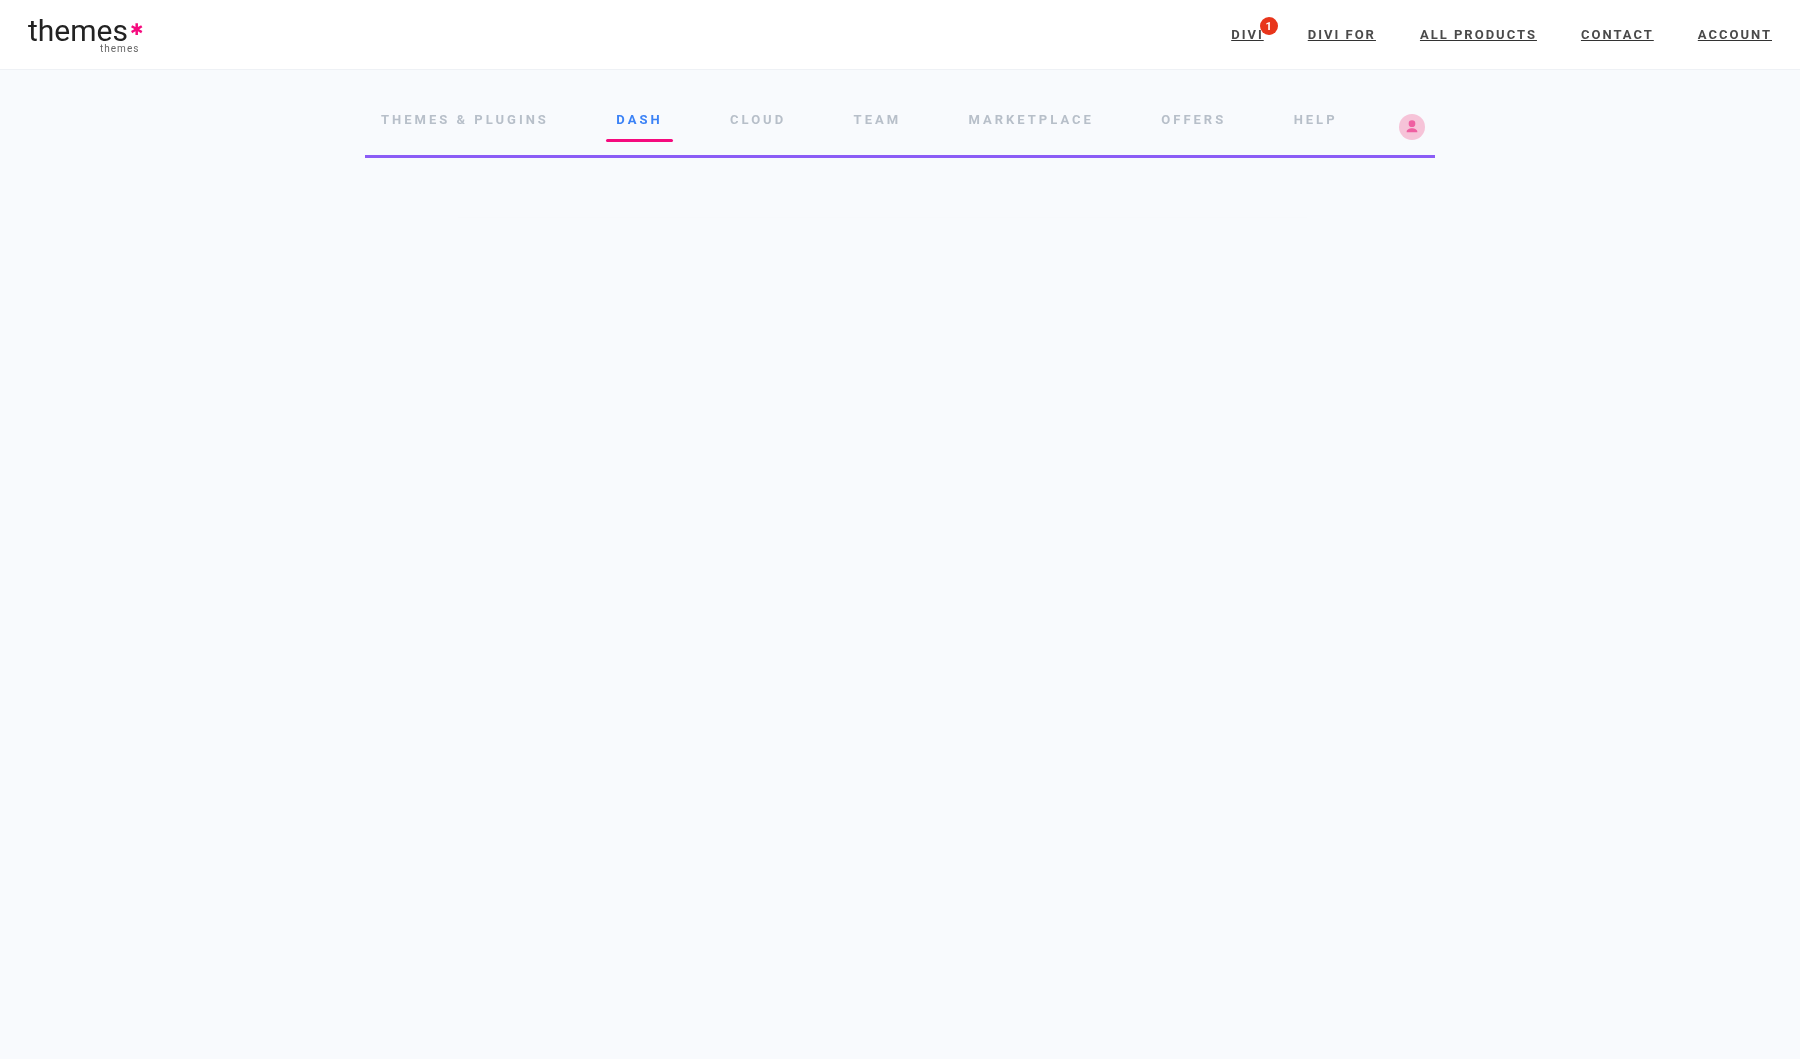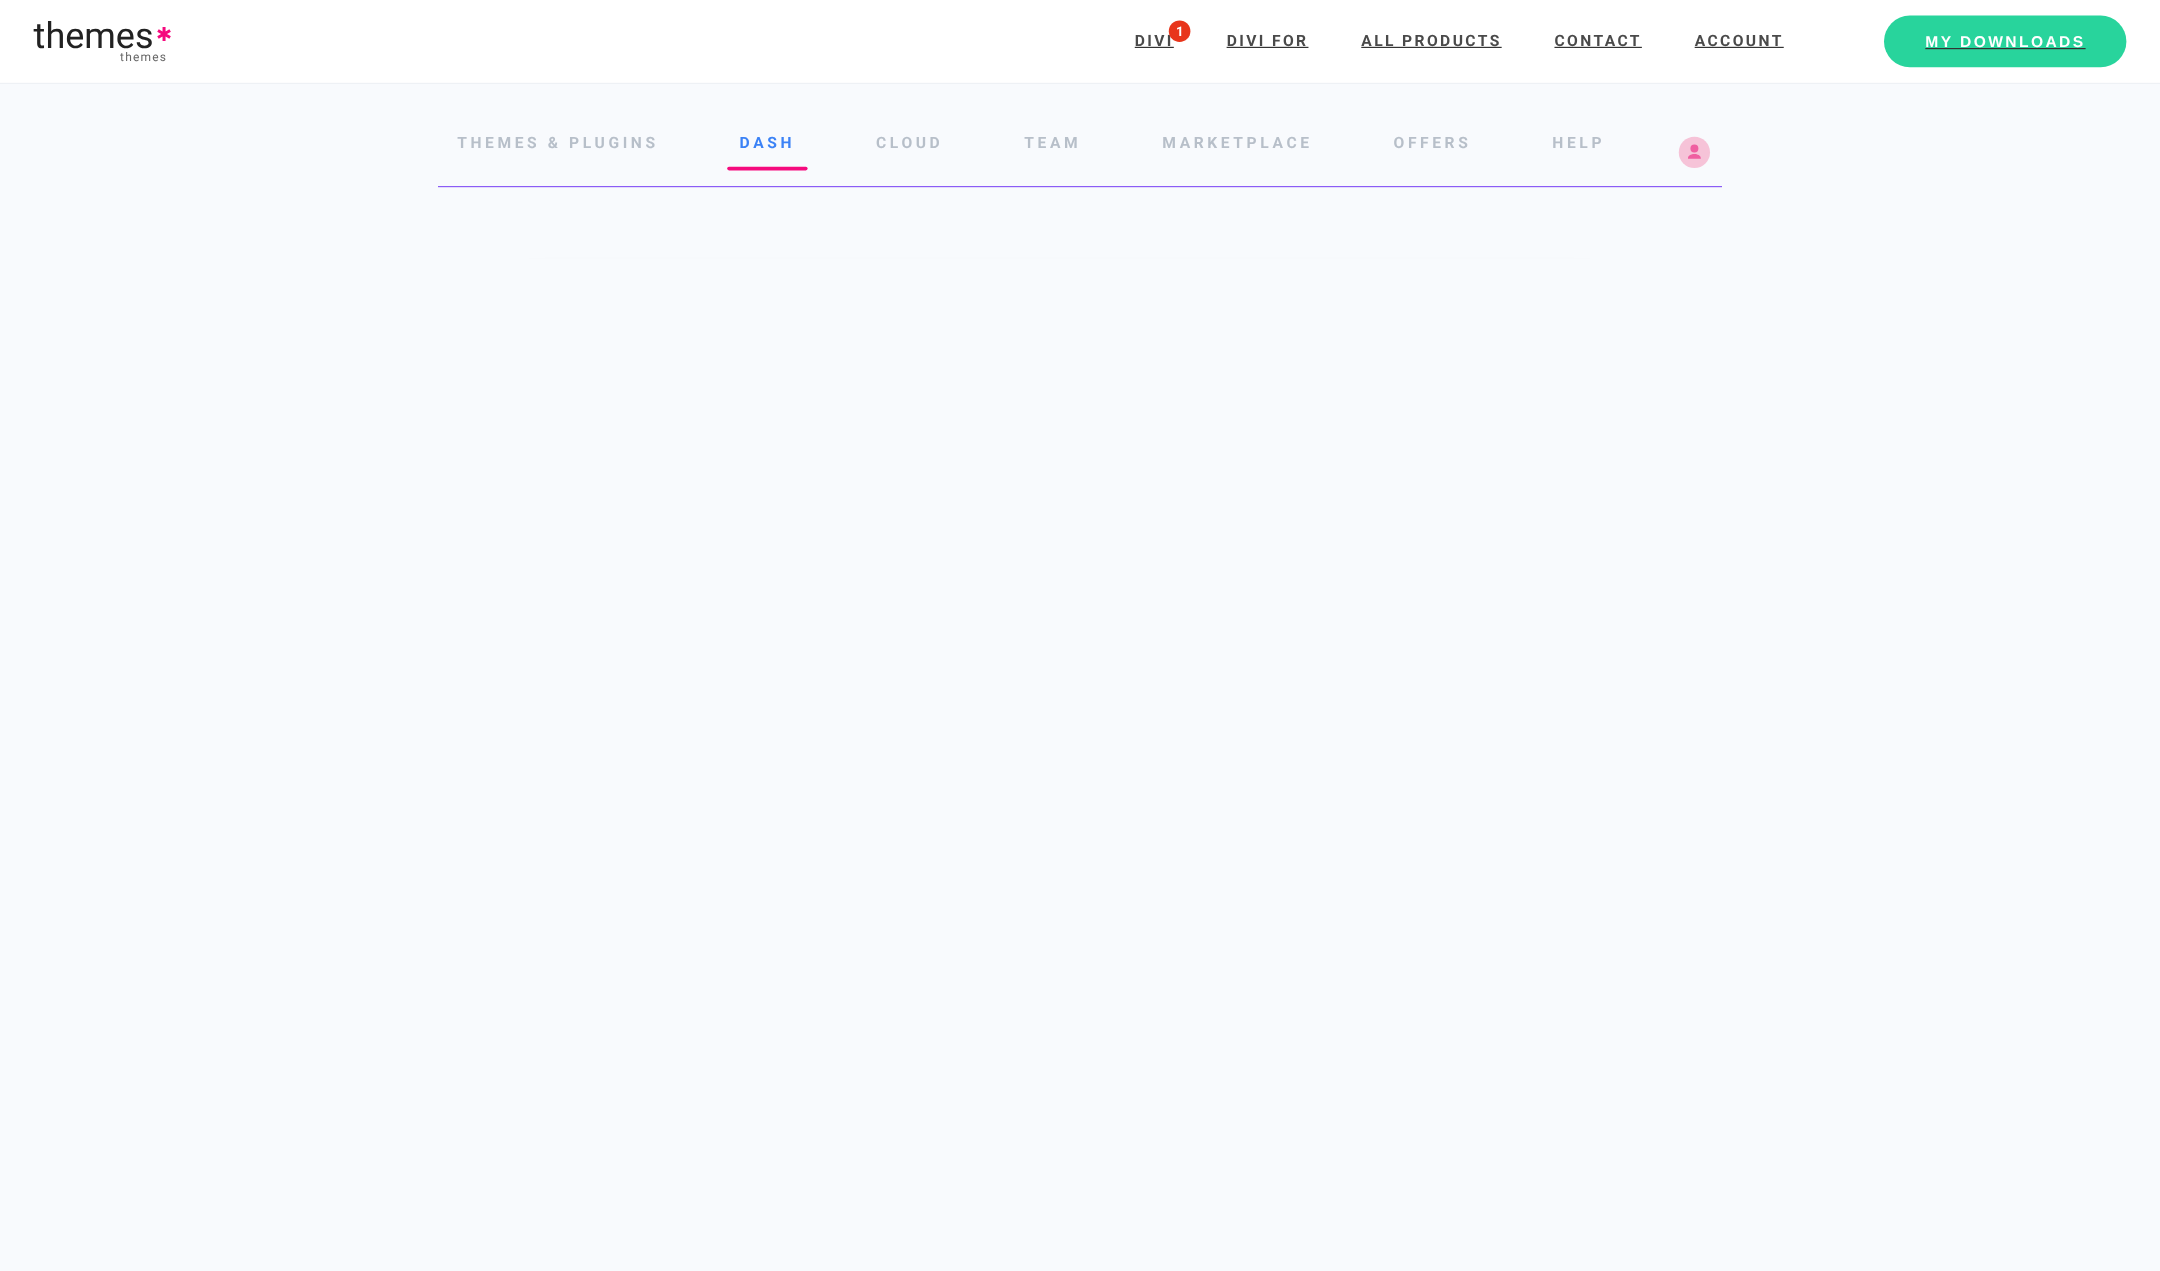--- a/index.html
+++ b/index.html
@@ -53,21 +53,21 @@
     margin-left:40px;
     cursor:pointer;
   }
 
   
   .subnav-wrap { display:flex; justify-content:center; padding-top: 42px; }
   .subnav {
     display:flex;
     gap:28px;
     align-items:center;
-    border-bottom:1px solid #8b5cf6;
+    border-bottom:3px solid #8b5cf6;
     padding-bottom: 14px;
     width: 1070px;
     justify-content: space-between;
     padding-left: 10px;
     padding-right: 10px;
   }
   .subnav a {
     font-size:13px;
     font-weight:700;
     letter-spacing:3px;
@@ -239,21 +239,20 @@
 
   <nav class="topnav">
     <a href="#">
       <span>DIVI</span>
       <span class="badge">1</span>
     </a>
     <a href="#">DIVI FOR</a>
     <a href="#">ALL PRODUCTS</a>
     <a href="#">CONTACT</a>
     <a href="#">ACCOUNT</a>
-    <button class="downloads-btn">MY DOWNLOADS</button>
   </nav>
 </div>
 
 <div class="subnav-wrap">
   <div class="subnav">
     <a href="#">THEMES &amp; PLUGINS</a>
     <a href="#" class="active">DASH</a>
     <a href="#">CLOUD</a>
     <a href="#">TEAM</a>
     <a href="#">MARKETPLACE</a>

